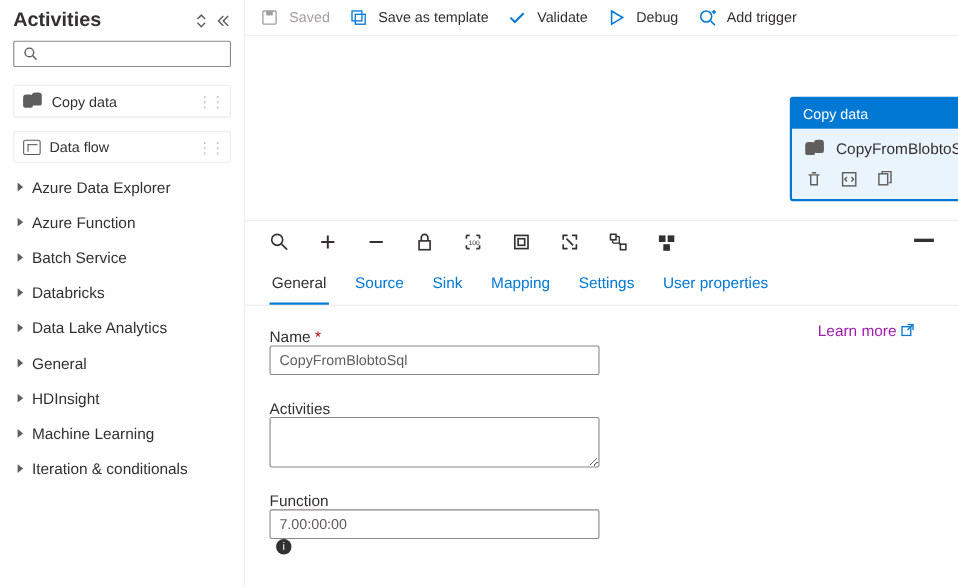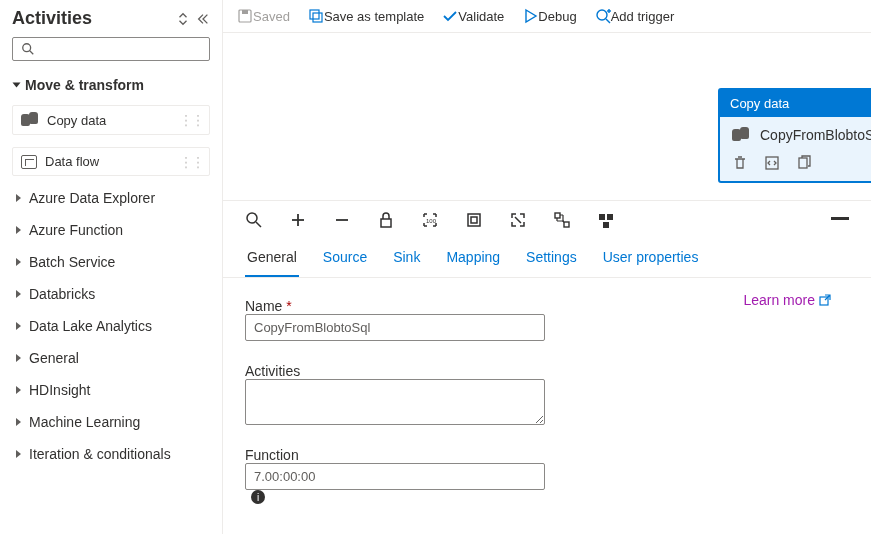--- a/index.html
+++ b/index.html
@@ -12,21 +12,21 @@
 .search-wrap { display: flex; align-items: center; border: 1px solid #8a8886; border-radius: 2px; padding: 4px 8px; gap: 6px; margin-bottom: 10px; }
 .search-wrap input { border: none; outline: none; font-size: 13px; font-style: italic; color: #605e5c; width: 100%; }
 .section-header { display: flex; align-items: center; gap: 6px; font-weight: 600; font-size: 14px; padding: 6px 2px; cursor: pointer; }
 .section-header .caret { width: 0; height: 0; border-left: 5px solid #323130; border-top: 4px solid transparent; border-bottom: 4px solid transparent; transform: rotate(90deg); }
 .activity-item { display: flex; align-items: center; gap: 8px; border: 1px solid #edebe9; border-radius: 2px; padding: 6px 8px; margin: 6px 0; cursor: grab; position: relative; }
 .activity-item .grip { position: absolute; right: 6px; color: #c8c6c4; font-size: 14px; letter-spacing: -2px; }
 .cat-item { display: flex; align-items: center; gap: 8px; padding: 8px 4px; cursor: pointer; font-size: 14px; }
 .cat-item .caret-right { width: 0; height: 0; border-left: 5px solid #605e5c; border-top: 4px solid transparent; border-bottom: 4px solid transparent; }
 .main { flex: 1; display: flex; flex-direction: column; }
 .toolbar { display: flex; align-items: center; gap: 18px; padding: 8px 14px; border-bottom: 1px solid #edebe9; }
-.tool-btn { display: flex; align-items: center; gap: 0; font-size: 13px; cursor: pointer; color: #323130; }
+.tool-btn { display: flex; gap: 10px; font-size: 13px; cursor: pointer; color: #323130; }
 .tool-btn.disabled { color: #a19f9d; cursor: default; }
 .tool-icon { width: 16px; height: 16px; display: inline-block; }
 .canvas { flex: 1; position: relative; background: #fff; }
 .node { position: absolute; left: 495px; top: 55px; width: 200px; border: 2px solid #0078d4; border-radius: 3px; background: #eaf4fd; }
 .node-header { background: #0078d4; color: #fff; padding: 6px 10px; font-size: 13px; }
 .node-body { padding: 10px 12px 6px; display: flex; align-items: center; gap: 10px; }
 .node-body-text { font-size: 14px; }
 .node-footer { display: flex; align-items: center; gap: 16px; padding: 6px 12px 10px; }
 .node-footer .spacer { flex: 1; }
 .node-footer-icon { width: 16px; height: 16px; color: #605e5c; cursor: pointer; }
@@ -68,24 +68,20 @@
     </div>
   </div>
 
   <div class="search-wrap">
     <svg width="14" height="14" viewBox="0 0 16 16">
         <circle cx="6.5" cy="6.5" r="4.5" stroke="#605e5c" stroke-width="1.5" fill="none"></circle>
         <line x1="10" y1="10" x2="14" y2="14" stroke="#605e5c" stroke-width="1.5"></line>
       </svg>
   </div>
 
-  <div class="section-header">
-    <span class="caret"></span>
-    <span>Move &amp; transform</span>
-  </div>
 
   <div class="activity-item">
     <span class="db-icon"></span>
     <span>Copy data</span>
     <span class="grip">⋮⋮</span>
   </div>
 
   <div class="activity-item">
     <span class="flow-icon"></span>
     <span>Data flow</span>

